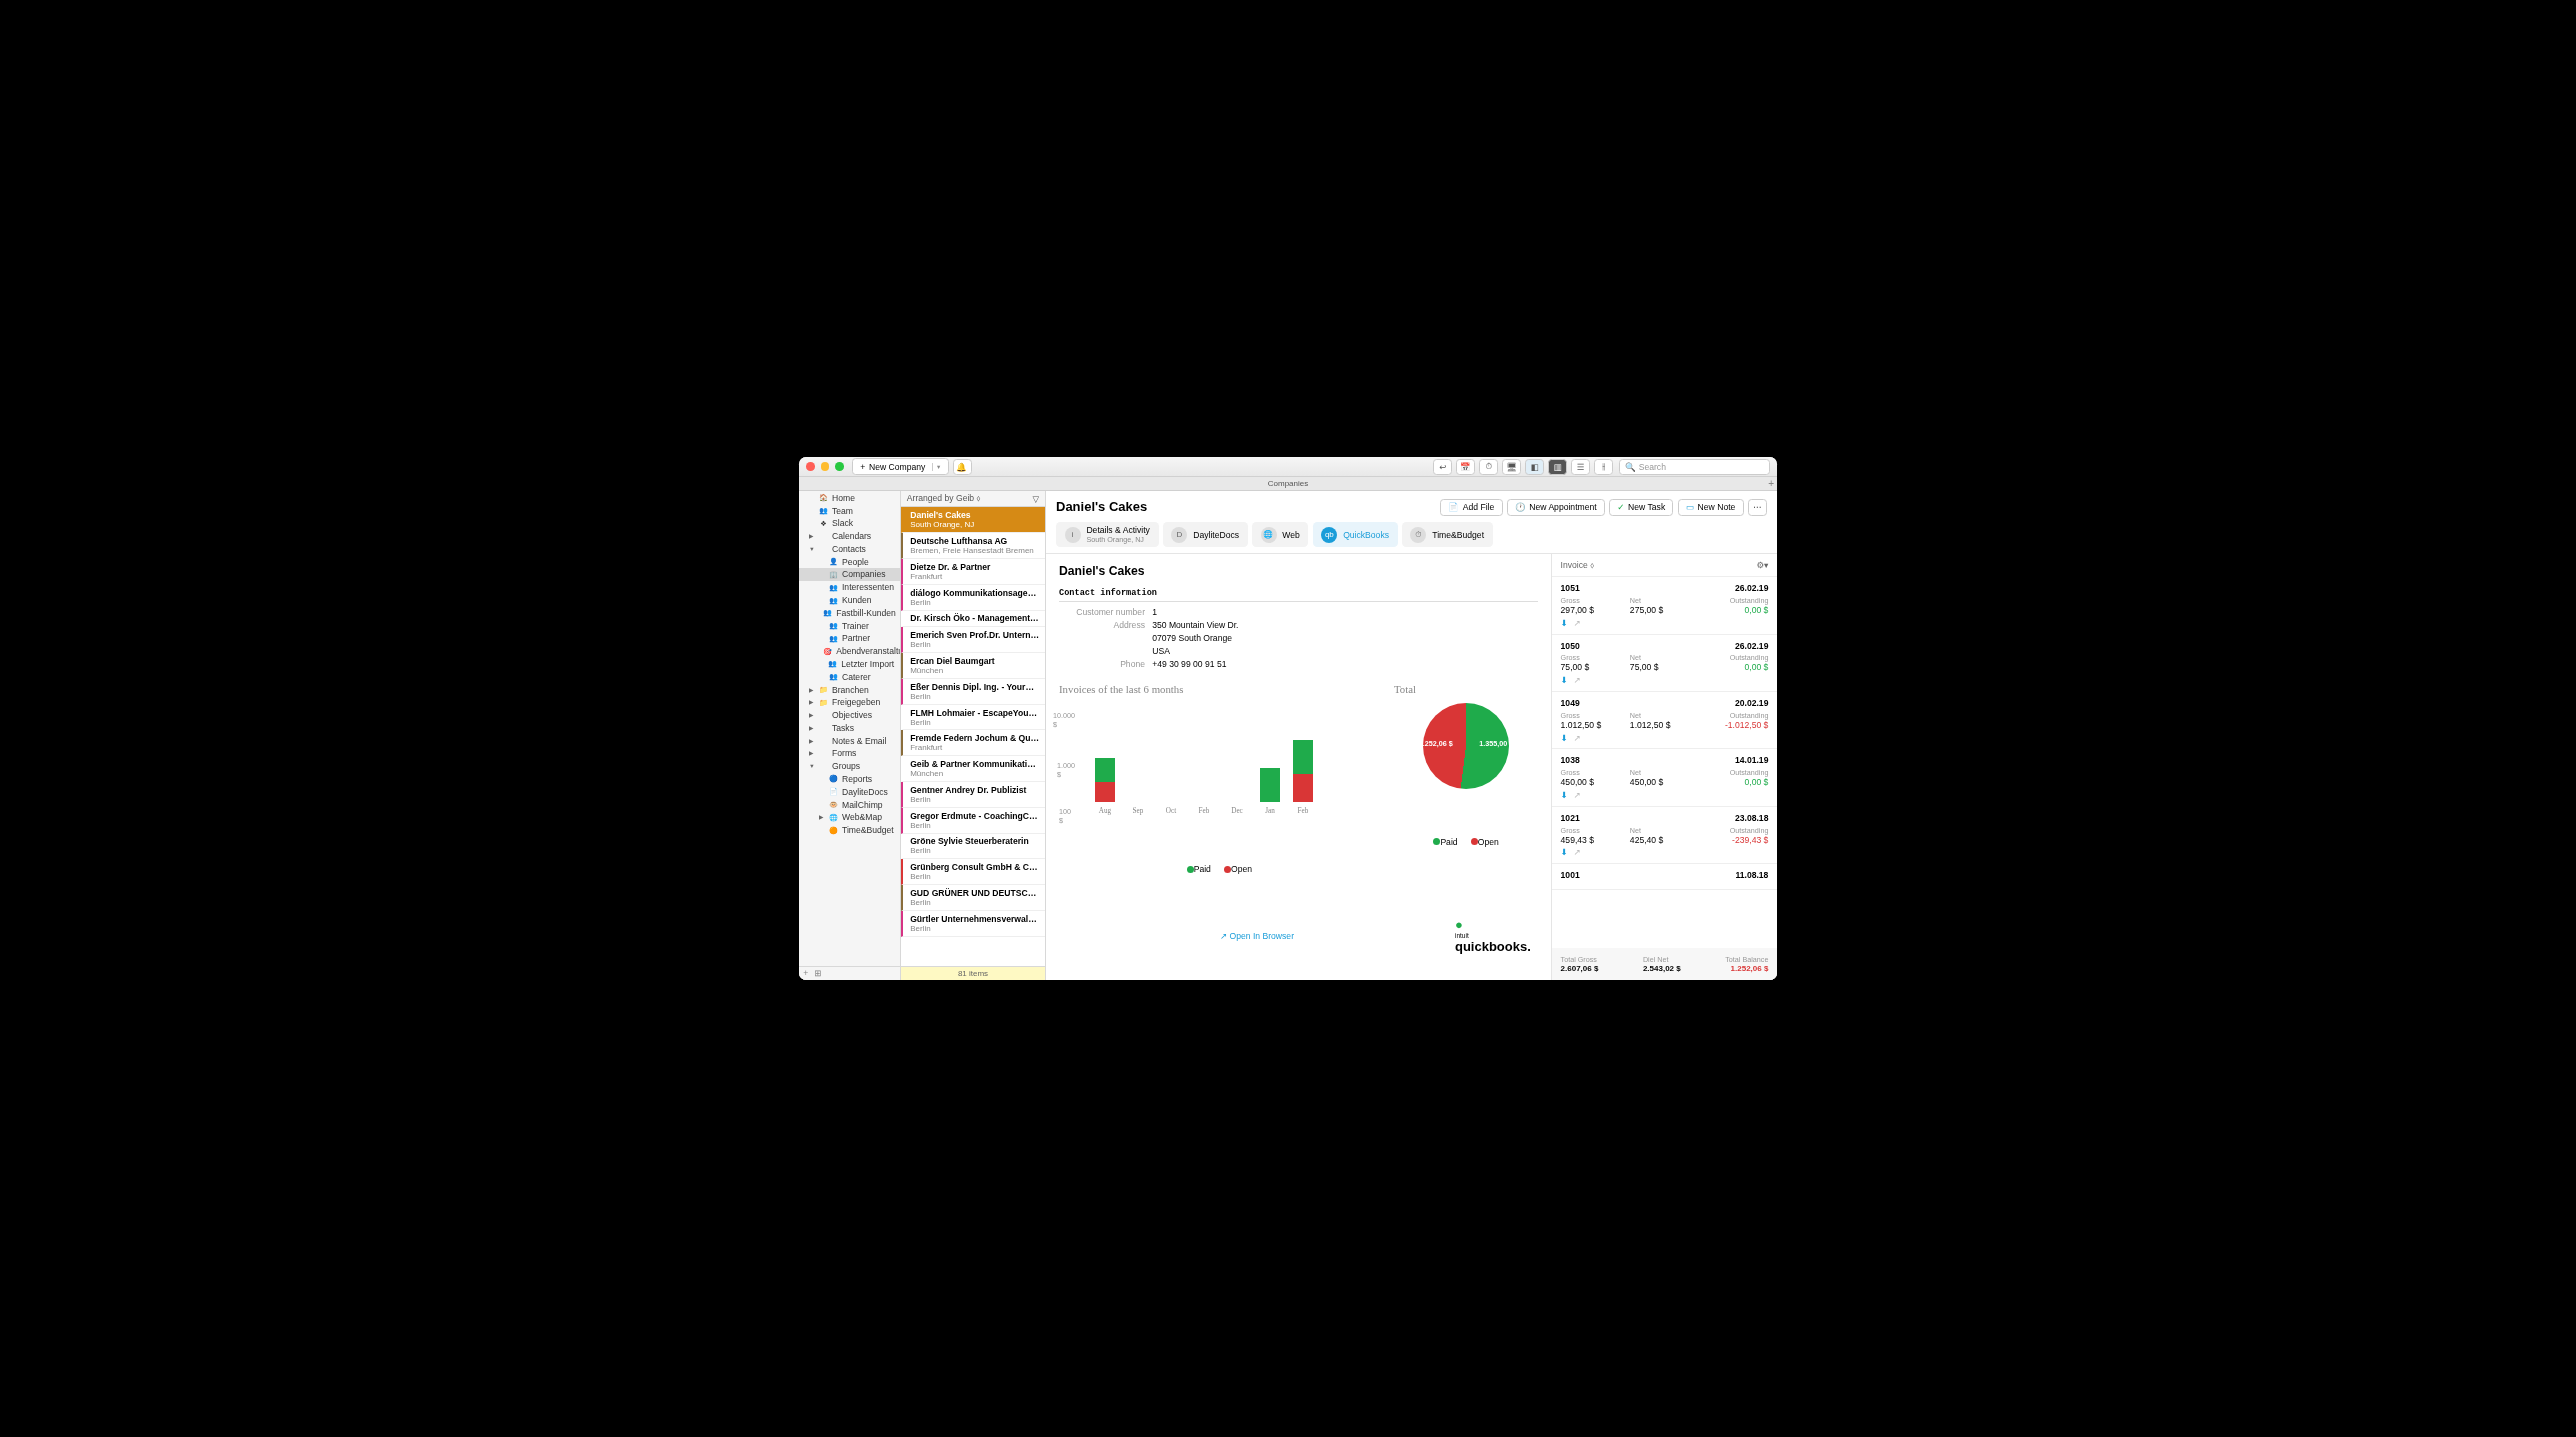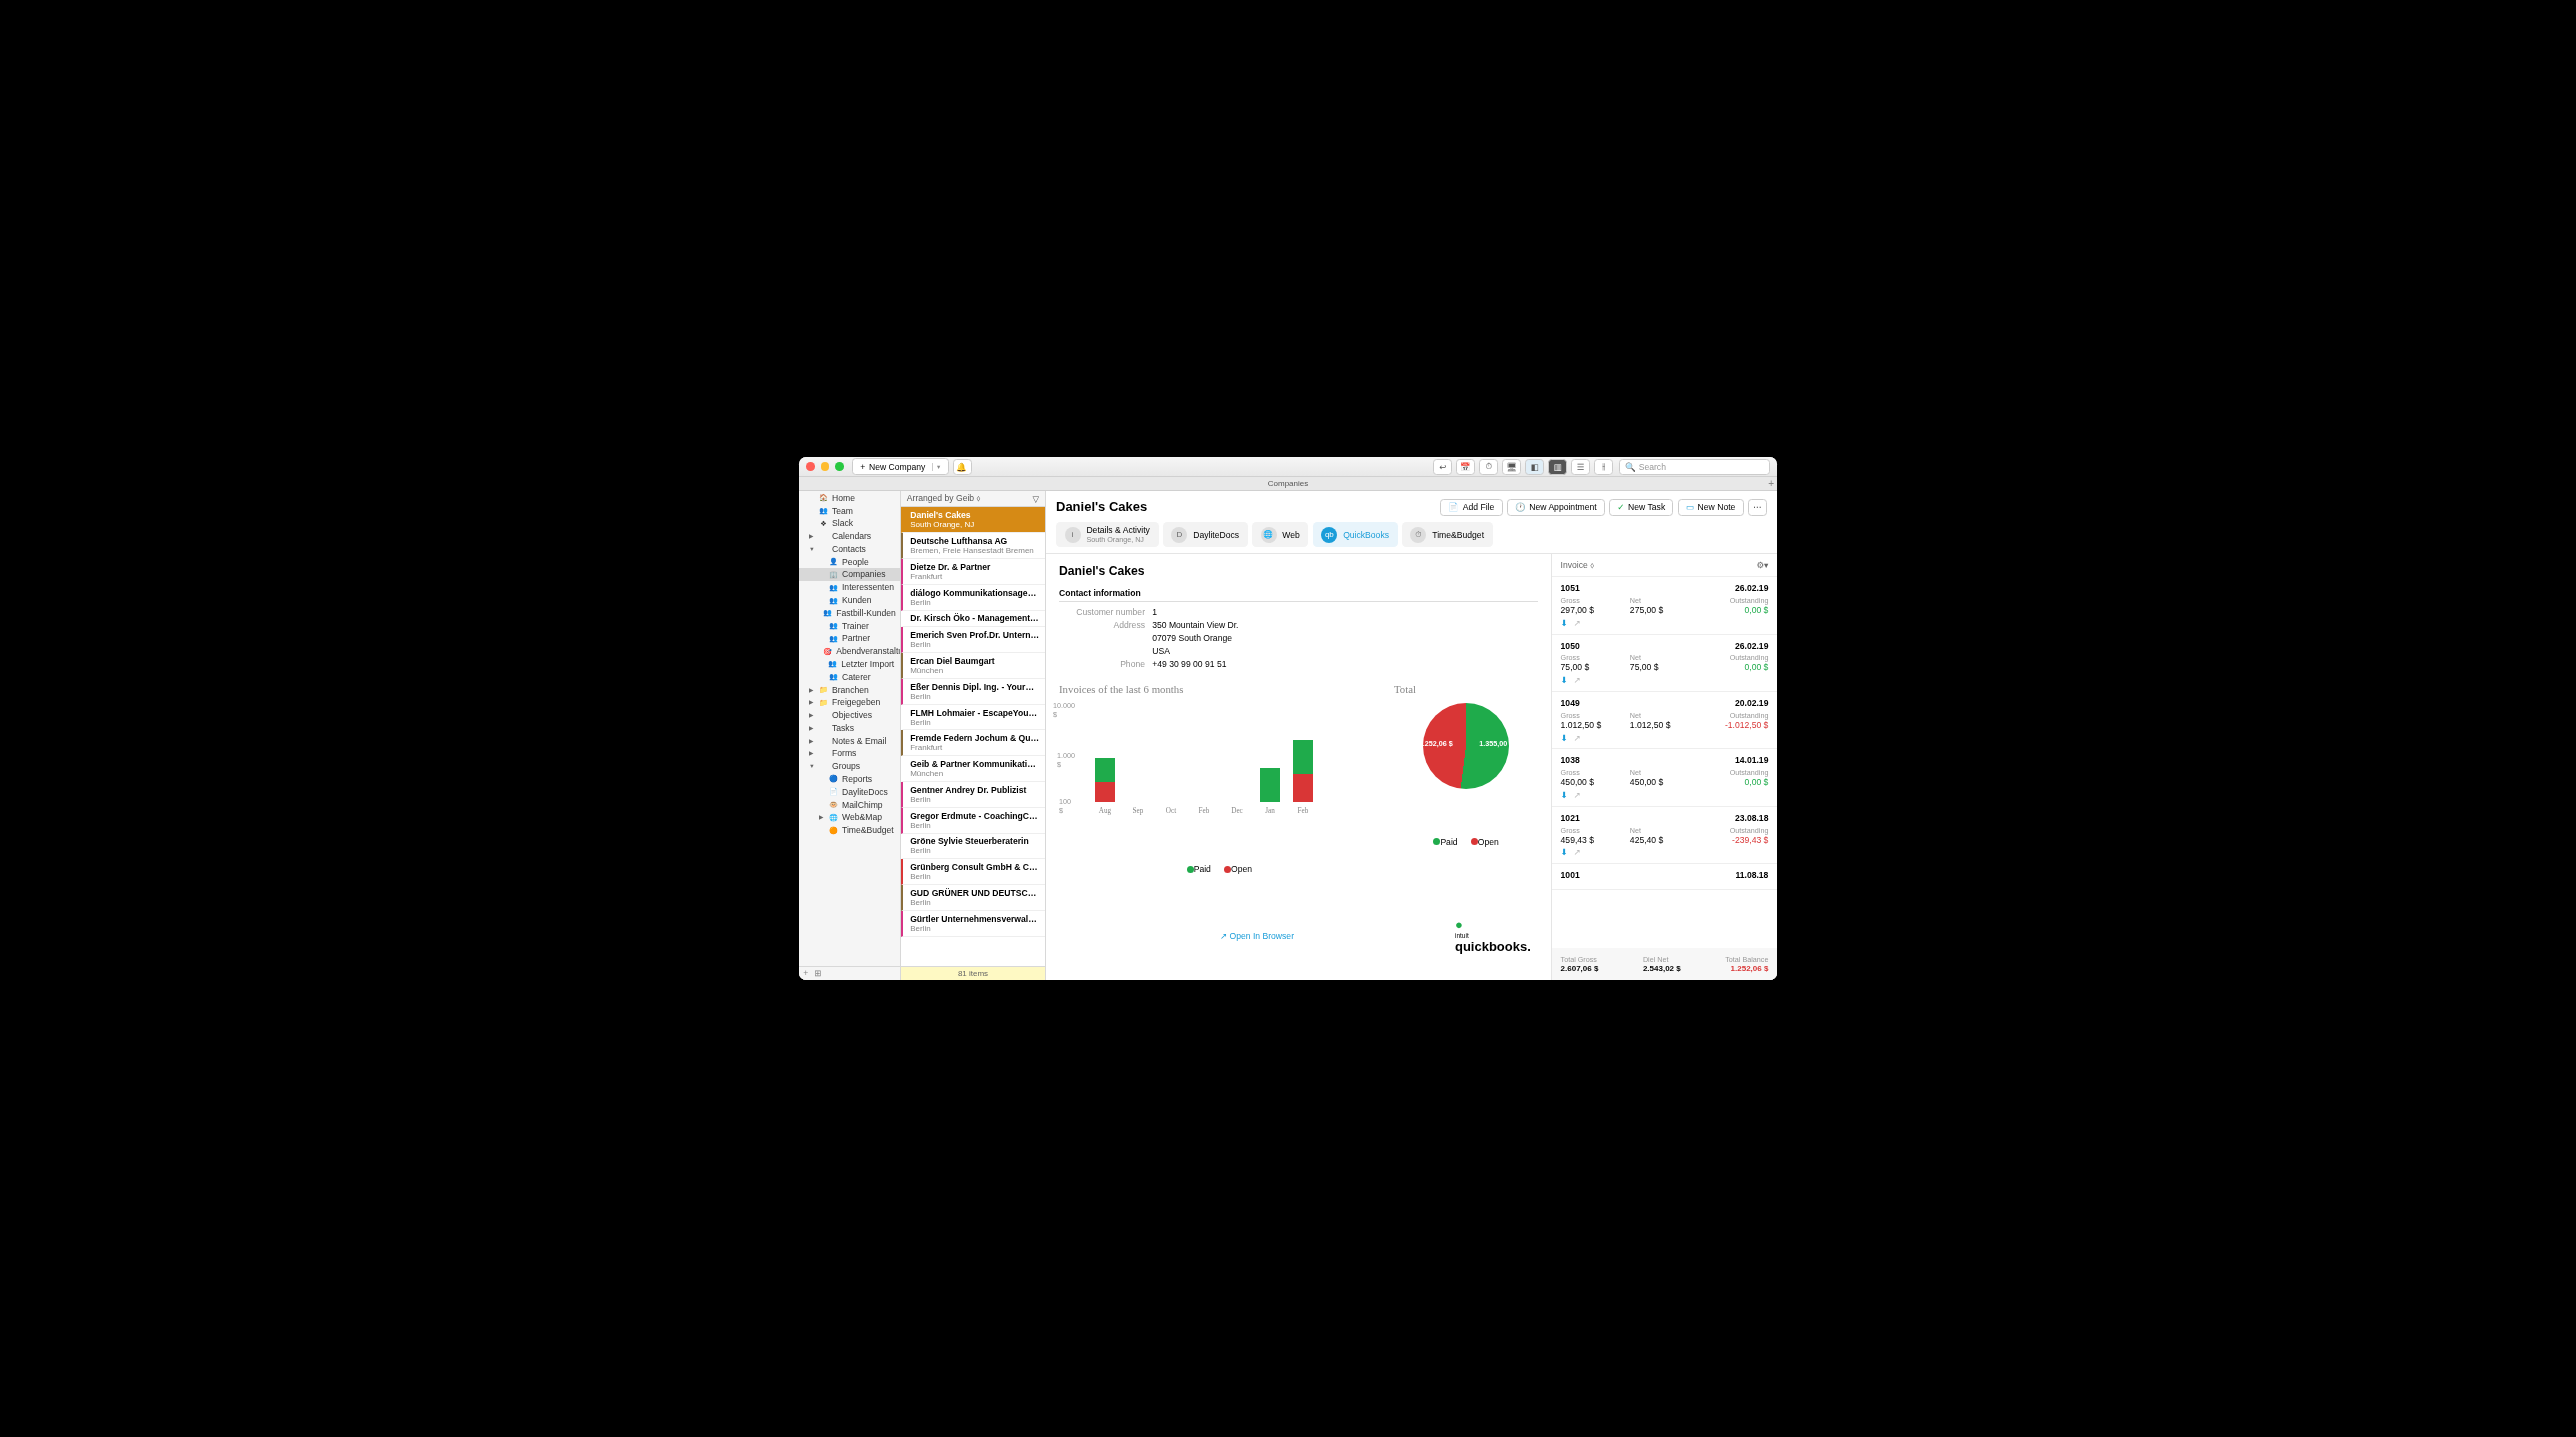--- a/index.html
+++ b/index.html
@@ -41,29 +41,29 @@
 .tabs { display: flex; gap: 4.3px; padding: 5.8px 10px; border-bottom: 0.7px solid #e5e5e5; }
 .tab { display: flex; align-items: center; gap: 5.8px; padding: 2.9px 8.6px; border-radius: 4.3px; font-size: 8.6px; cursor: pointer; background: #f3f3f3; }
 .tab .circ { width: 16px; height: 16px; border-radius: 50%; background: #ddd; display: flex; align-items: center; justify-content: center; font-size: 8px; color: #666; }
 .tab.active { background: #e8f4fb; color: #1a9dd9; }
 .tab.active .circ { background: #1a9dd9; color: #fff; }
 .tab .sub { font-size: 7.2px; color: #888; }
 .acct-row { padding: 4.3px 10px; font-size: 8.6px; color: #666; border-bottom: 0.7px solid #e5e5e5; background: #fafafa; }
 .content { flex: 1; display: flex; overflow: hidden; }
 .detail { flex: 1; padding: 10px 13px; overflow-y: auto; }
 .detail h2 { font-size: 12.2px; font-weight: 700; margin-bottom: 10px; }
-.section-h { font-size: 8.6px; font-weight: 700; border-bottom: 0.7px solid #ddd; padding-bottom: 2.9px; margin-bottom: 5.8px; }
+.section-h { font-size: 8.6px; font-weight: 700; border-bottom: 0.7px solid #ddd; padding-bottom: 2.9px; margin-bottom: 5.8px; font-family: Liberation Mono, monospace; }
 .info-row { display: flex; font-size: 8.6px; margin-bottom: 2.9px; }
 .info-row .lbl { width: 86px; text-align: right; color: #999; margin-right: 7.2px; }
 .charts { display: flex; margin-top: 14.4px; gap: 14.4px; }
 .bar-area { flex: 1; }
 .chart-title { font-size: 10.8px; color: #888; font-family: Georgia, serif; margin-bottom: 5.8px; }
 .bar-chart { height: 115px; position: relative; display: flex; align-items: flex-end; padding-left: 36px; gap: 13px; }
 .y-labels { position: absolute; left: 0; top: 0; bottom: 14.4px; width: 32px; font-size: 7.2px; color: #999; }
-.y-labels div { position: absolute; right: 16px; }
+.y-labels div { position: absolute; right: 16px; margin-top: 10px; }
 .bar { width: 20px; display: flex; flex-direction: column-reverse; }
 .bar-seg { width: 100%; }
 .bar-lbl { position: absolute; bottom: 0; font-size: 7.2px; color: #888; width: 20px; text-align: center; font-family: Liberation Serif, serif; }
 .legend { display: flex; gap: 13px; justify-content: center; margin-top: 16px; font-size: 8.6px; }
 .legend span { display: flex; align-items: center; gap: 0; margin-top: 16px; }
 .dot { width: 7.2px; height: 7.2px; border-radius: 50%; }
 .pie-area { width: 144px; }
 .pie { width: 86px; height: 86px; border-radius: 50%; margin: 7.2px auto; position: relative; }
 .pie-lbl { position: absolute; font-size: 7.2px; color: #fff; font-weight: 600; }
 .open-link { color: #1a9dd9; font-size: 8.6px; cursor: pointer; }

